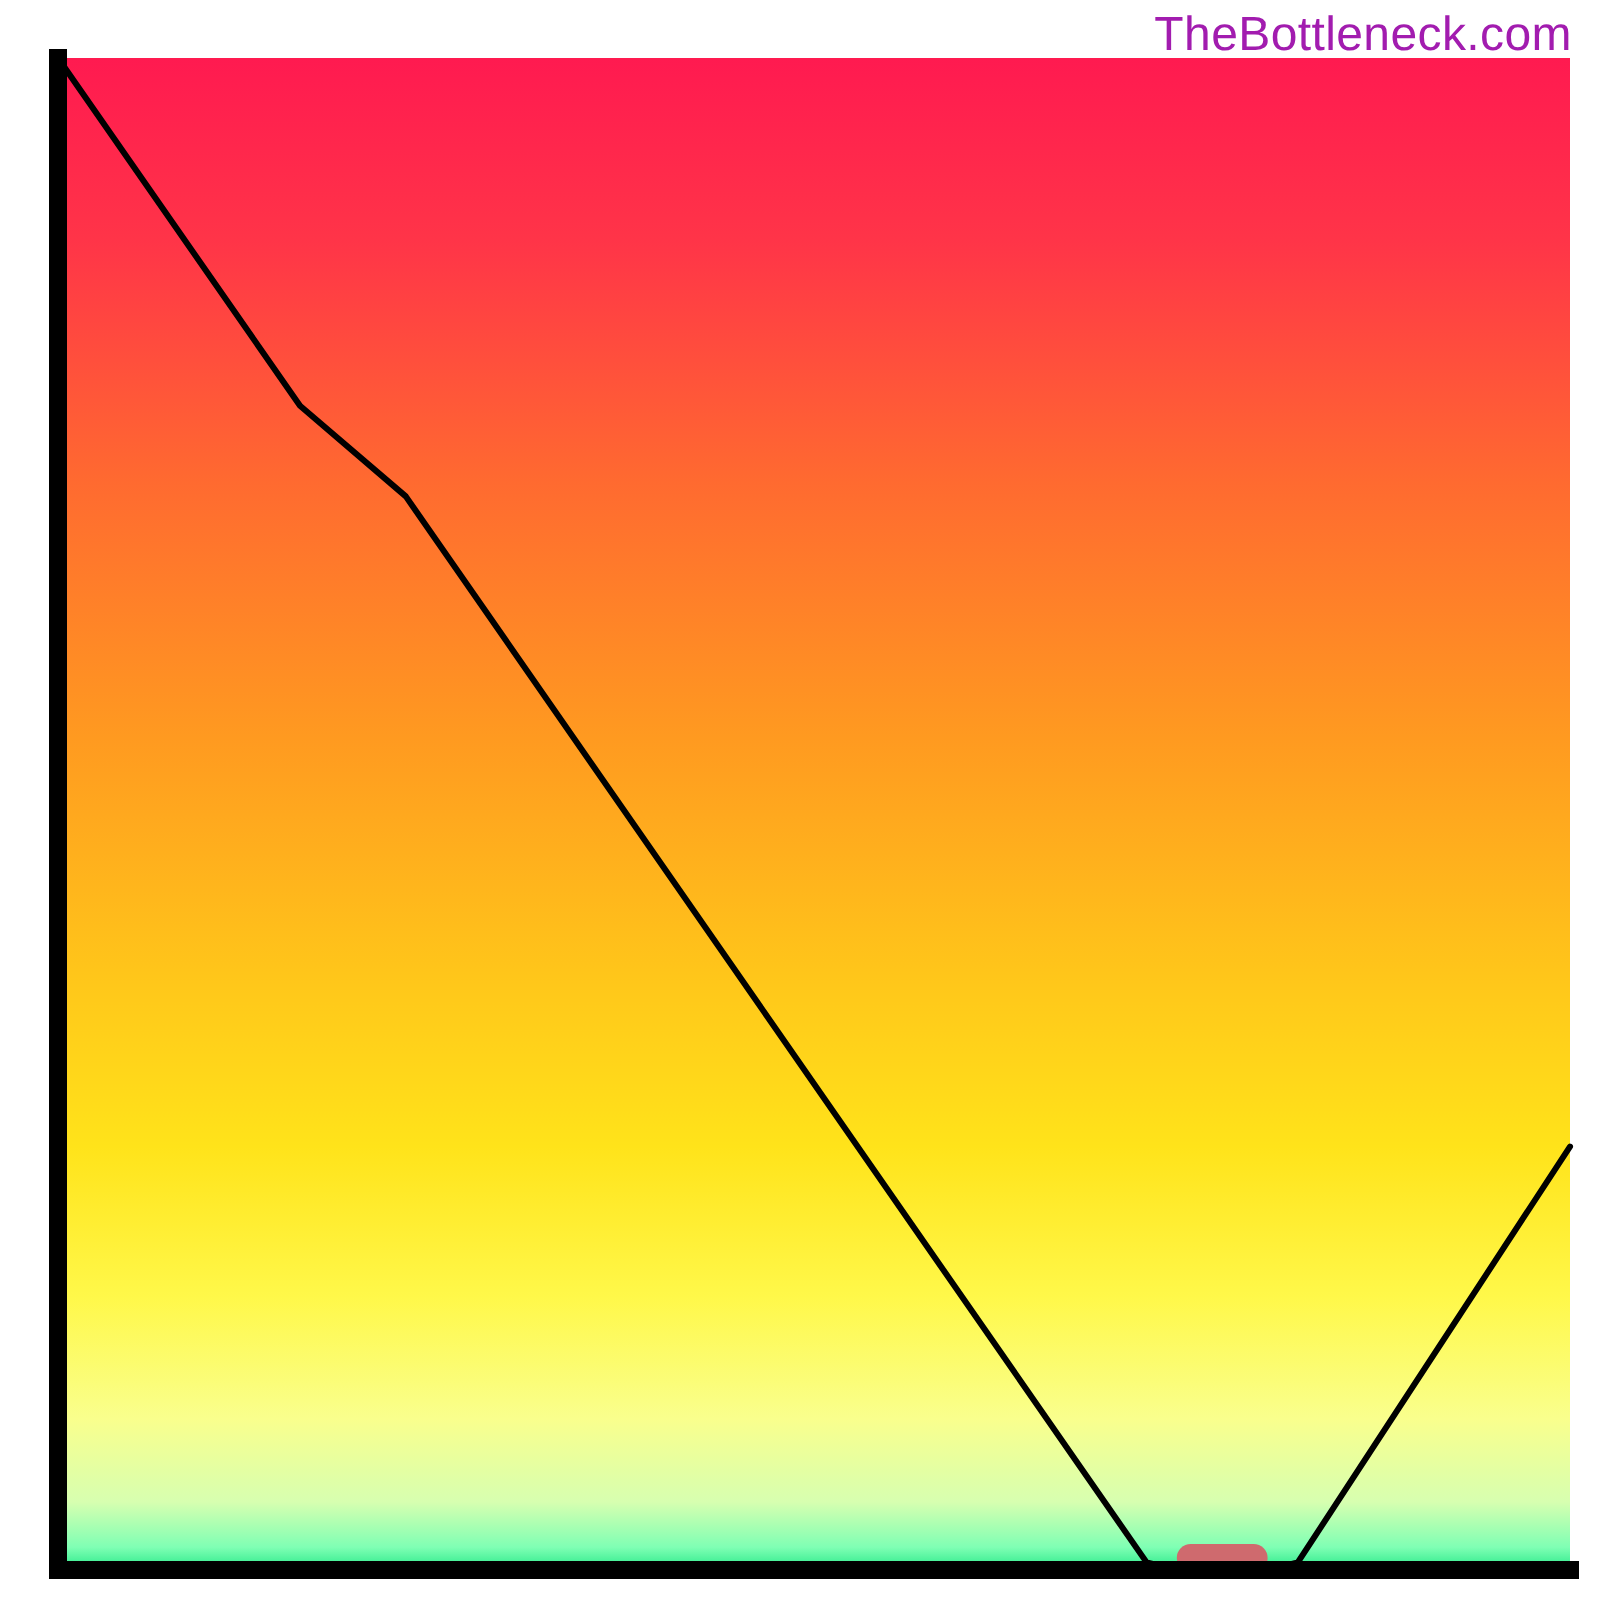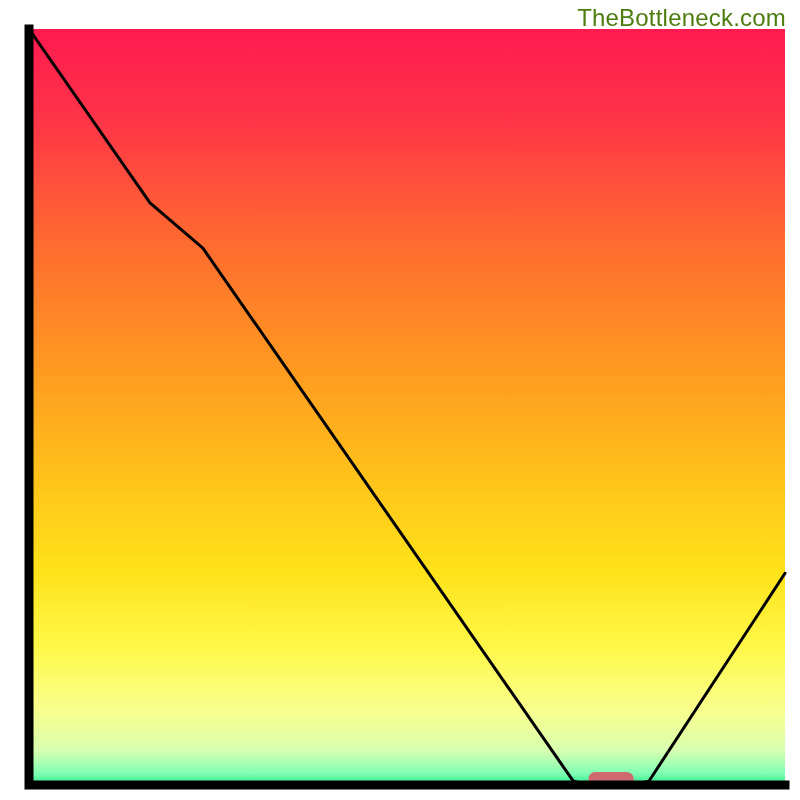--- a/index.html
+++ b/index.html
@@ -14,21 +14,21 @@
   .chart-wrap {
     position: relative;
     width: 800px;
     height: 800px;
   }
   .watermark {
     position: absolute;
     top: 4px;
     right: 14px;
     font-size: 24px;
-    color: #4d7c0f;
+    color: #a21caf;
     font-weight: 500;
     letter-spacing: 0.2px;
   }
   svg {
     display: block;
   }
 </style>
 </head>
 <body>
 

